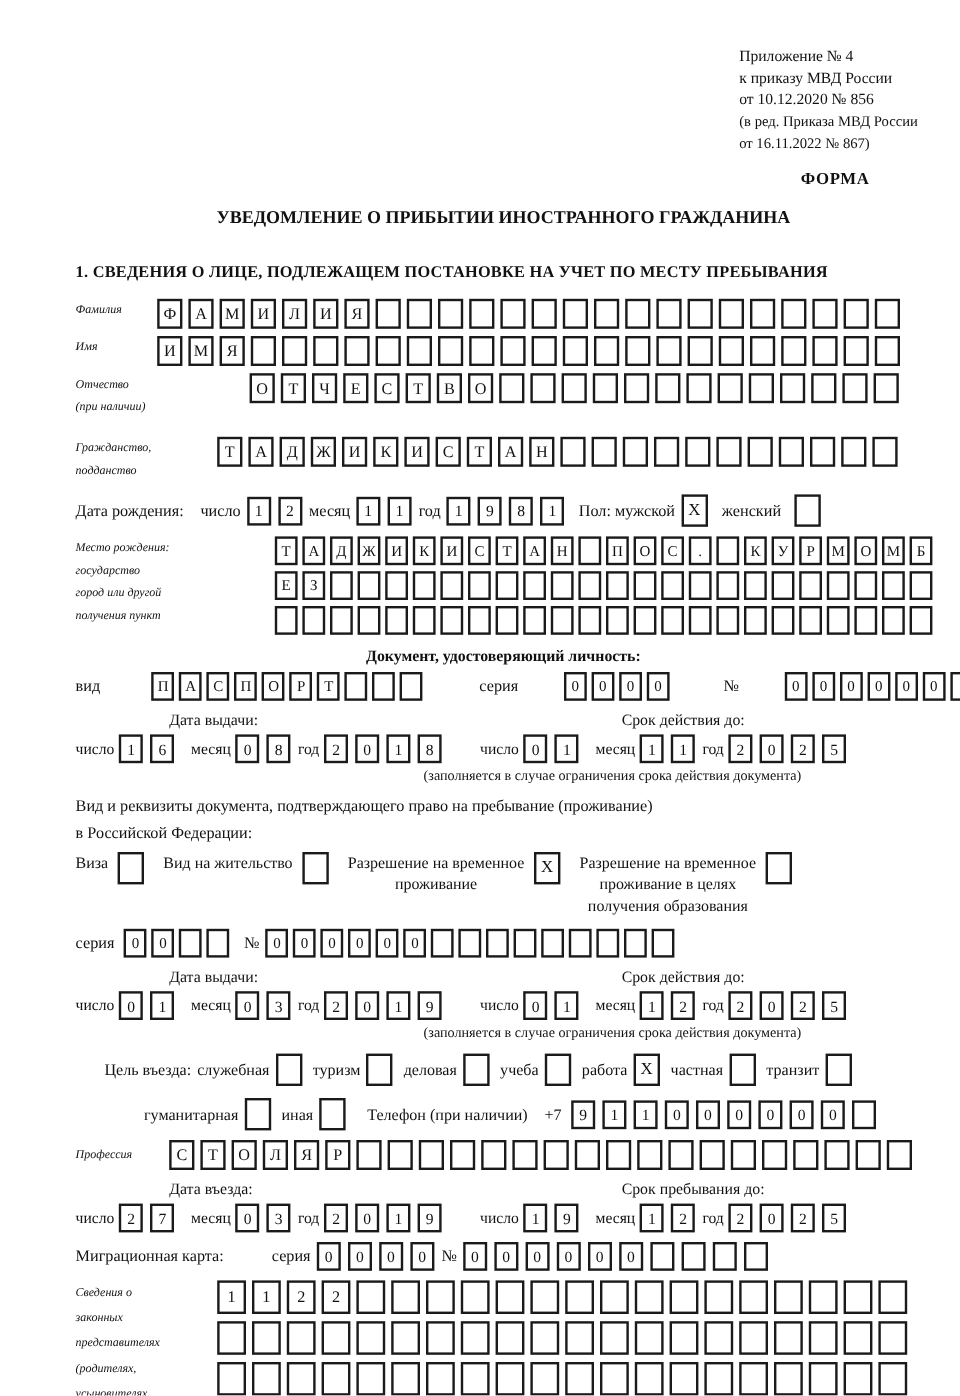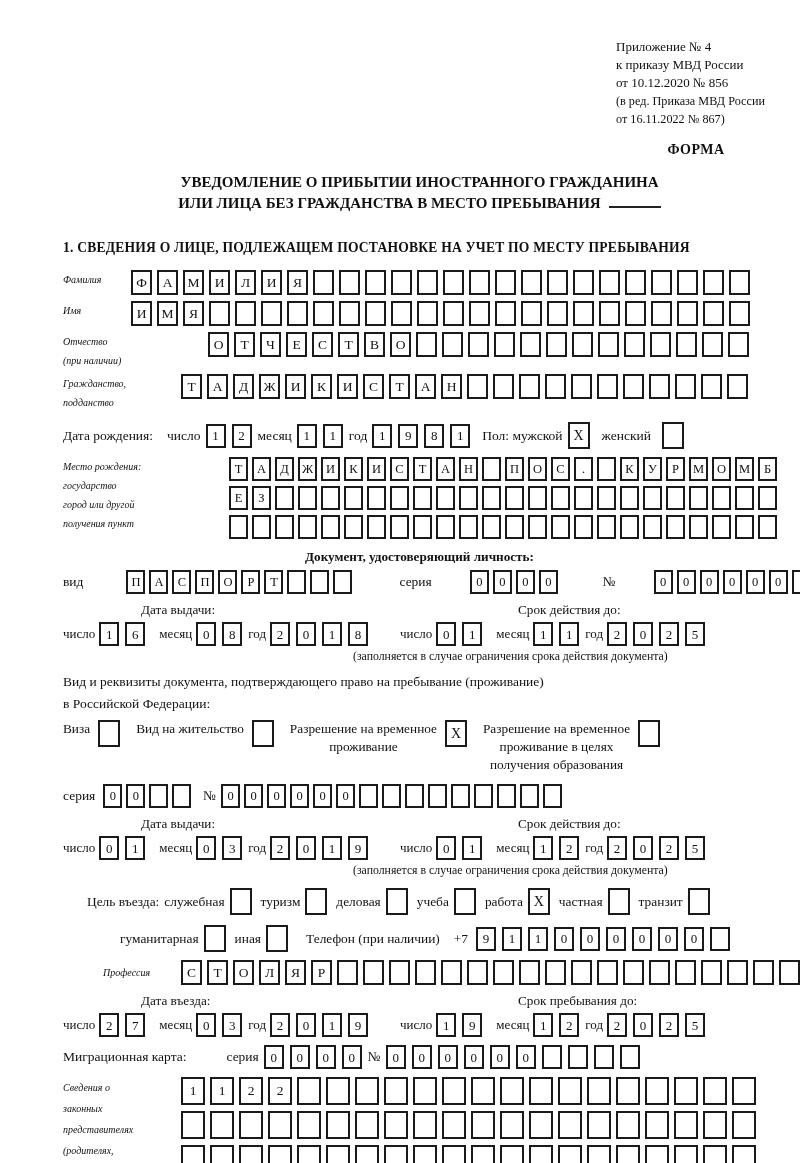--- a/index.html
+++ b/index.html
@@ -25,21 +25,21 @@
           font-size:13.5px; line-height:1; flex:0 0 auto; }
   .cell-sm { width:19px; height:24px; margin-right:4px; font-size:12.5px; }
   .cell-d  { width:20px; height:24px; margin-right:6px; font-size:13px; }
   .cell-lg { width:24px; height:28px; margin-right:5px; }
 
   .cb { display:inline-flex; align-items:center; justify-content:center;
         width:22px; height:27px; border:2px solid #1a1a1a; font-size:14px; flex:0 0 auto; }
 
   .row { display:flex; align-items:flex-start; margin-top:6px; }
   .lbl { font-size:10px; line-height:19px; flex:0 0 auto;font-style:italic; }
-  .w68 { width:68px; } .w145 { width:145px; } .w118 { width:118px; } .w142 { width:142px; } .w78 { width:78px;margin-left:40px; }
+  .w68 { width:68px; } .w145 { width:145px; } .w118 { width:118px; } .w142 { width:142px; } .w78 { width:78px; }
 
   .inline-lbl { font-size:13.5px; margin-right:5px; white-space:nowrap; align-self:center; }
 
   .center-bold { text-align:center; font-weight:bold; font-size:13.2px; margin-top:10px; }
 
   .dates-block { display:flex; margin-top:8px; }
   .dgroup { }
   .dg-title { font-size:13.2px; margin-bottom:4px; }
   .dg-left .dg-title { margin-left:78px; }
   .dg-right { margin-left:26px; }
@@ -72,21 +72,20 @@
     <div>Приложение № 4</div>
     <div>к приказу МВД России</div>
     <div>от 10.12.2020 № 856</div>
     <div class="small">(в ред. Приказа МВД России</div>
     <div class="small">от 16.11.2022 № 867)</div>
   </div>
   <div class="forma">ФОРМА</div>
 
   <div class="title">
     <div>УВЕДОМЛЕНИЕ О ПРИБЫТИИ ИНОСТРАННОГО ГРАЖДАНИНА</div>
-    <div><span>ИЛИ ЛИЦА БЕЗ ГРАЖДАНСТВА В МЕСТО ПРЕБЫВАНИЯ</span><span class="blank-line"></span></div>
   </div>
 
   <div class="sec-head">1. СВЕДЕНИЯ О ЛИЦЕ, ПОДЛЕЖАЩЕМ ПОСТАНОВКЕ НА УЧЕТ ПО МЕСТУ ПРЕБЫВАНИЯ</div>
 
   <div class="row" style="margin-top:14px;">
     <div class="lbl w68">Фамилия</div>
     <div class="cells">
         <span class="cell">Ф</span>
         <span class="cell">А</span>
         <span class="cell">М</span>
@@ -167,21 +166,21 @@
         <span class="cell"></span>
         <span class="cell"></span>
         <span class="cell"></span>
         <span class="cell"></span>
         <span class="cell"></span>
         <span class="cell"></span>
         <span class="cell"></span>
       </div>
   </div>
 
-  <div class="row" style="margin-top:4px;">
+  <div class="row" style="margin-top:15px;">
     <div class="lbl w118">
       <div>Гражданство,</div>
       <div>подданство</div>
     </div>
     <div class="cells">
         <span class="cell">Т</span>
         <span class="cell">А</span>
         <span class="cell">Д</span>
         <span class="cell">Ж</span>
         <span class="cell">И</span>

